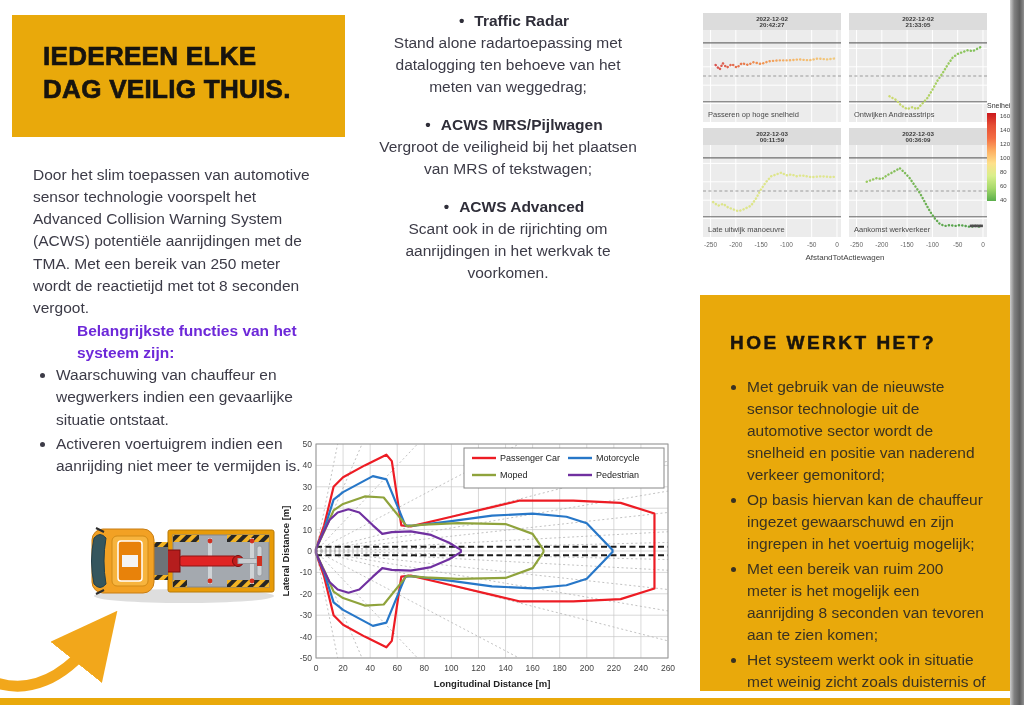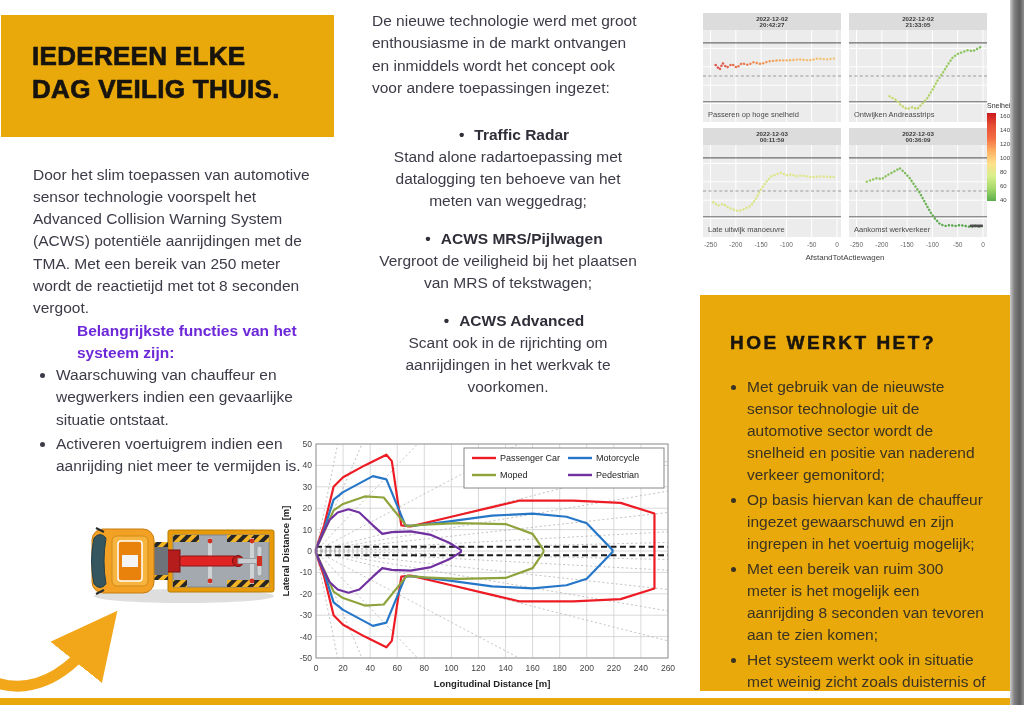--- a/index.html
+++ b/index.html
@@ -1,20 +1,20 @@
 <!DOCTYPE html>
 <html><head>
 <meta charset="utf-8">
 <style>
   html,body{margin:0;padding:0;background:#fff;}
   .page{position:relative;width:1024px;height:705px;background:#fff;overflow:hidden;
         font-family:"Liberation Sans",sans-serif;color:#3c3b47;}
   .amber{background:#E9A90B;}
   
-  .hero{position:absolute;left:1px;top:15px;width:333px;height:122px;box-sizing:border-box;
+  .hero{position:absolute;left:12px;top:15px;width:333px;height:122px;box-sizing:border-box;
         padding:25px 0 0 31px;}
   .hero .t{font-size:26px;line-height:1.28;font-weight:bold;color:#17140f;
            letter-spacing:.3px;-webkit-text-stroke:.7px #17140f;}
   .body-text{font-size:15.5px;line-height:1.44;color:#3c3b47;}
   .left-intro{position:absolute;left:33px;top:148px;width:278px;}
   .left-head{position:absolute;left:33px;top:320px;width:284px;font-weight:bold;color:#6d28d9;
              font-size:15.5px;line-height:1.42;margin-left:44px;}
   .left-list{position:absolute;left:40px;top:364px;width:280px;margin:0;padding-left:16px;}
   .left-list li{margin-bottom:2px;}
   
@@ -106,21 +106,20 @@
   <svg id="arrow" viewBox="0 0 120 90">
     <defs>
       <marker id="ah" markerWidth="6" markerHeight="6" refX="2.6" refY="3" orient="auto">
         <path d="M0,0 L6,3 L0,6 Z" fill="#F2A71B"></path>
       </marker>
     </defs>
     <path d="M-6,72 C28,84 62,70 94,30" fill="none" stroke="#F2A71B" stroke-width="11" stroke-linecap="round" marker-end="url(#ah)"></path>
   </svg>
 
   <div class="mid body-text">
-    <p class="intro">De nieuwe technologie werd met groot enthousiasme in de markt ontvangen en inmiddels wordt het concept ook voor andere toepassingen ingezet:</p>
     <div class="mi">
       <div class="mi-title">Traffic Radar</div>
       <div class="mi-desc">Stand alone radartoepassing met datalogging ten behoeve van het meten van weggedrag;</div>
     </div>
     <div class="mi">
       <div class="mi-title">ACWS MRS/Pijlwagen</div>
       <div class="mi-desc">Vergroot de veiligheid bij het plaatsen van MRS of tekstwagen;</div>
     </div>
     <div class="mi">
       <div class="mi-title">ACWS Advanced</div>
@@ -370,20 +369,20 @@
         <text x="14" y="73.52666666666667" font-size="6" text-anchor="start" font-family="&quot;Liberation Sans&quot;,sans-serif" fill="#444">80</text>
         <text x="14" y="87.53333333333333" font-size="6" text-anchor="start" font-family="&quot;Liberation Sans&quot;,sans-serif" fill="#444">60</text>
         <text x="14" y="101.53999999999999" font-size="6" text-anchor="start" font-family="&quot;Liberation Sans&quot;,sans-serif" fill="#444">40</text>
       </svg></div>
 
   <div class="orange-panel amber">
     <div class="h">HOE WERKT HET?</div>
     <ul>
       <li>Met gebruik van de nieuwste sensor technologie uit de automotive sector wordt de snelheid en positie van naderend verkeer gemonitord;</li>
       <li>Op basis hiervan kan de chauffeur ingezet gewaarschuwd en zijn ingrepen in het voertuig mogelijk;</li>
-      <li>Met een bereik van ruim 300 meter is het mogelijk een aanrijding 8 seconden van tevoren aan te zien komen;</li>
+      <li>Met een bereik van ruim 200 meter is het mogelijk een aanrijding 8 seconden van tevoren aan te zien komen;</li>
       <li>Het systeem werkt ook in situatie met weinig zicht zoals duisternis of mist.</li>
     </ul>
   </div>
 
   <div class="right-shadow"></div>
   <div class="bottom-bar amber"></div>
 </div>
 
 </body></html>

